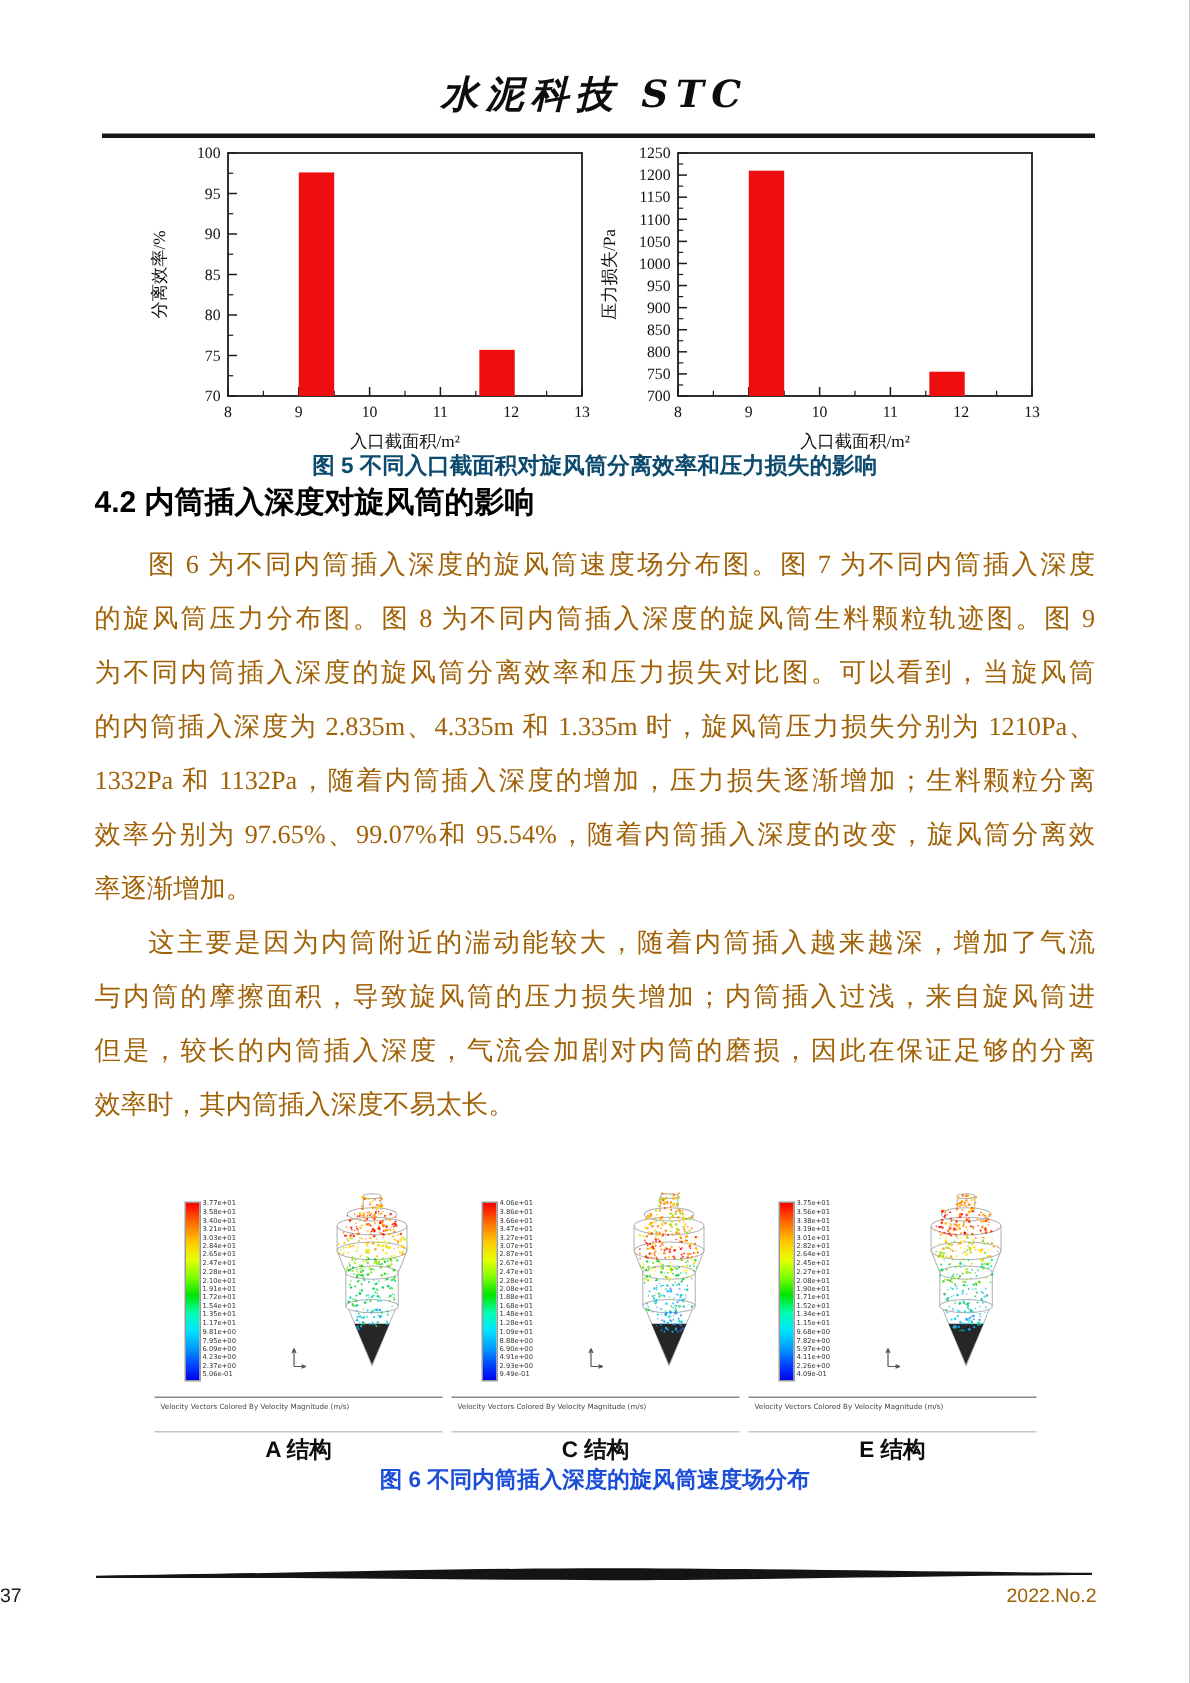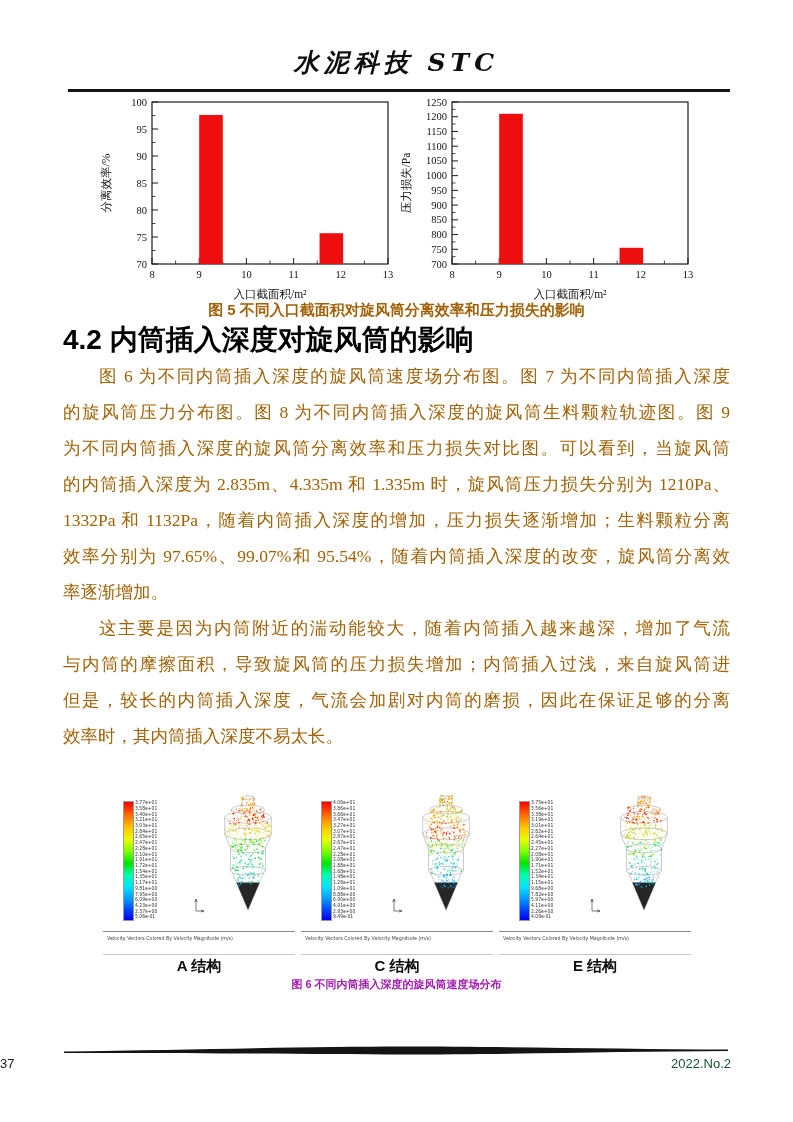--- a/index.html
+++ b/index.html
@@ -9,24 +9,24 @@
   .header-title{position:absolute;top:46px;left:0;width:100%;text-align:center;
     font-family:"DejaVu Serif",serif;font-style:italic;font-weight:700;
     font-size:25px;letter-spacing:5px;color:#0d0d0d;}
   .header-rule{position:absolute;top:89px;left:68px;width:662px;height:3px;background:#151515;}
 
   .charts-row{position:absolute;top:94px;left:96px;width:600px;height:210px;display:flex;}
   .chart-box{width:300px;height:210px;}
   svg text{font-family:"Liberation Serif",serif;}
 
   .fig5-caption{position:absolute;top:301px;left:0;width:100%;text-align:center;
-    font-family:"Liberation Sans",sans-serif;font-weight:700;font-size:15px;color:#a16207;}
+    font-family:"Liberation Sans",sans-serif;font-weight:700;font-size:15px;color:#0c4a6e;}
 
   .section-heading{position:absolute;top:321px;left:63px;
-    font-family:"Liberation Sans",sans-serif;font-weight:800;font-size:28px;color:#000;}
+    font-family:"Liberation Sans",sans-serif;font-weight:800;font-size:20px;color:#000;}
 
   .paragraphs{position:absolute;top:358px;left:63px;width:667px;font-size:17.5px;color:#a16207;}
   .line{height:36px;line-height:36px;text-align:justify;text-align-last:justify;overflow:hidden;}
   .line.first{text-indent:2.05em;}
   .line.last{text-align-last:left;}
 
   .figure-row{position:absolute;top:793px;left:103px;width:588px;display:flex;gap:6px;}
   .panel{position:relative;width:192px;height:162px;background:#fff;}
   .colorbar{position:absolute;left:20px;top:8px;width:9px;height:118px;border:0.5px solid #999;
     background:linear-gradient(to bottom,#fe0000 0%,#ff6a00 11%,#ffc800 22%,#e8ff00 32%,
@@ -38,27 +38,27 @@
   .panel-caption{position:absolute;left:0;bottom:0;width:100%;height:22px;
     border-top:1px solid #8a8a8a;border-bottom:1px solid #c5c5c5;overflow:hidden;}
   .panel-caption .inner{transform:scale(0.5);transform-origin:0 0;width:200%;
     font-family:"DejaVu Sans",sans-serif;font-size:9.5px;color:#444;padding:6px 0 0 8px;}
 
   .panel-labels{position:absolute;top:957px;left:103px;width:588px;display:flex;gap:6px;}
   .panel-labels span{flex:1;text-align:center;font-family:"Liberation Sans",sans-serif;
     font-weight:700;font-size:15px;color:#0d0d0d;}
 
   .fig6-caption{position:absolute;top:977px;left:0;width:100%;text-align:center;
-    font-family:"Liberation Sans",sans-serif;font-weight:700;font-size:11px;color:#a21caf;}
+    font-family:"Liberation Sans",sans-serif;font-weight:700;font-size:15px;color:#1d4ed8;}
 
   .footer-line{position:absolute;top:1043px;left:64px;}
   .footer-page{position:absolute;top:1056px;left:0;width:100%;
     font-family:"Liberation Sans",sans-serif;font-size:13px;color:#1a1a1a;}
   .footer-issue{position:absolute;top:1056px;right:62px;
-    font-family:"Liberation Sans",sans-serif;font-size:13px;color:#14532d;}
+    font-family:"Liberation Sans",sans-serif;font-size:13px;color:#a16207;}
 </style>
 </head>
 <body>
 
 <div class="page">
 
   <div class="header-title">水泥科技 STC</div>
   <div class="header-rule"></div>
 
   <div class="charts-row">

